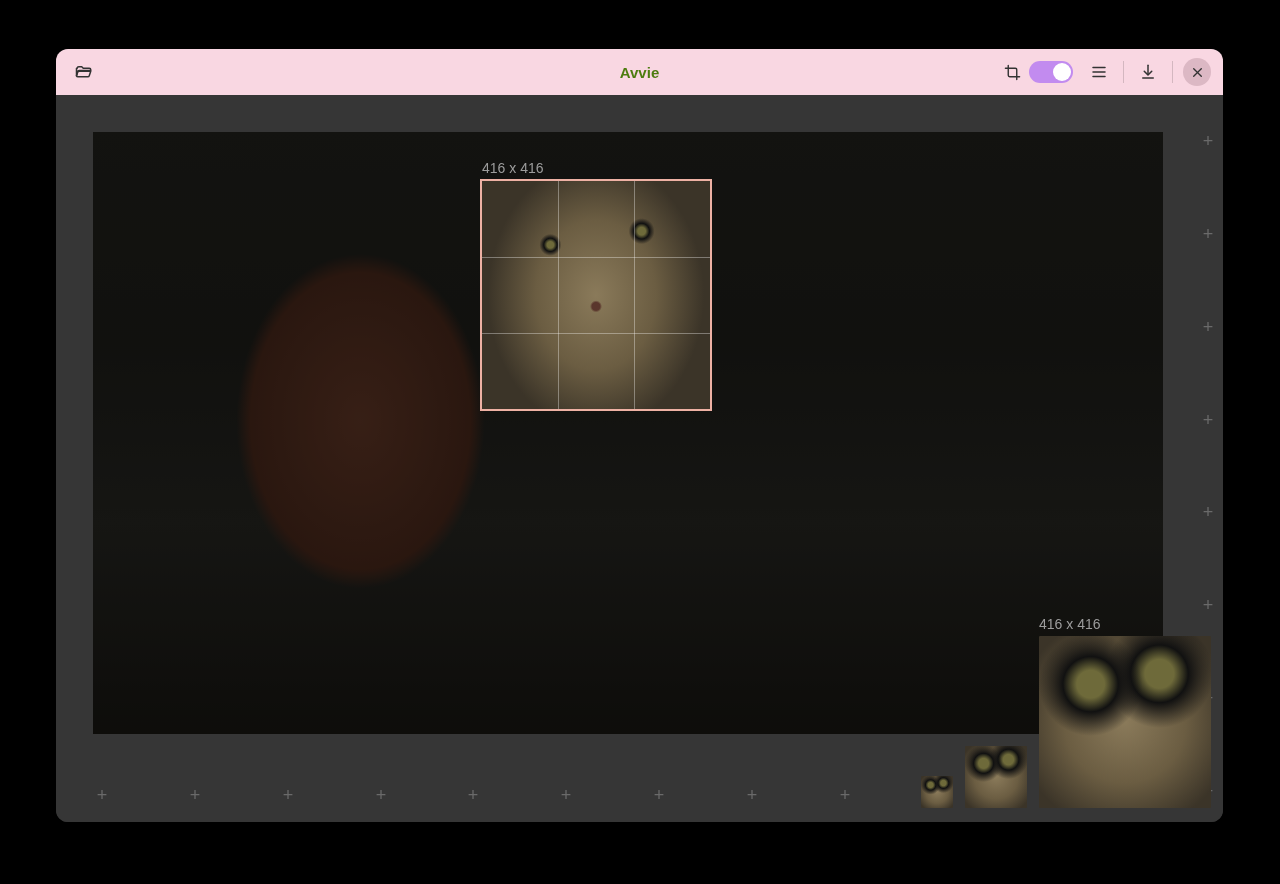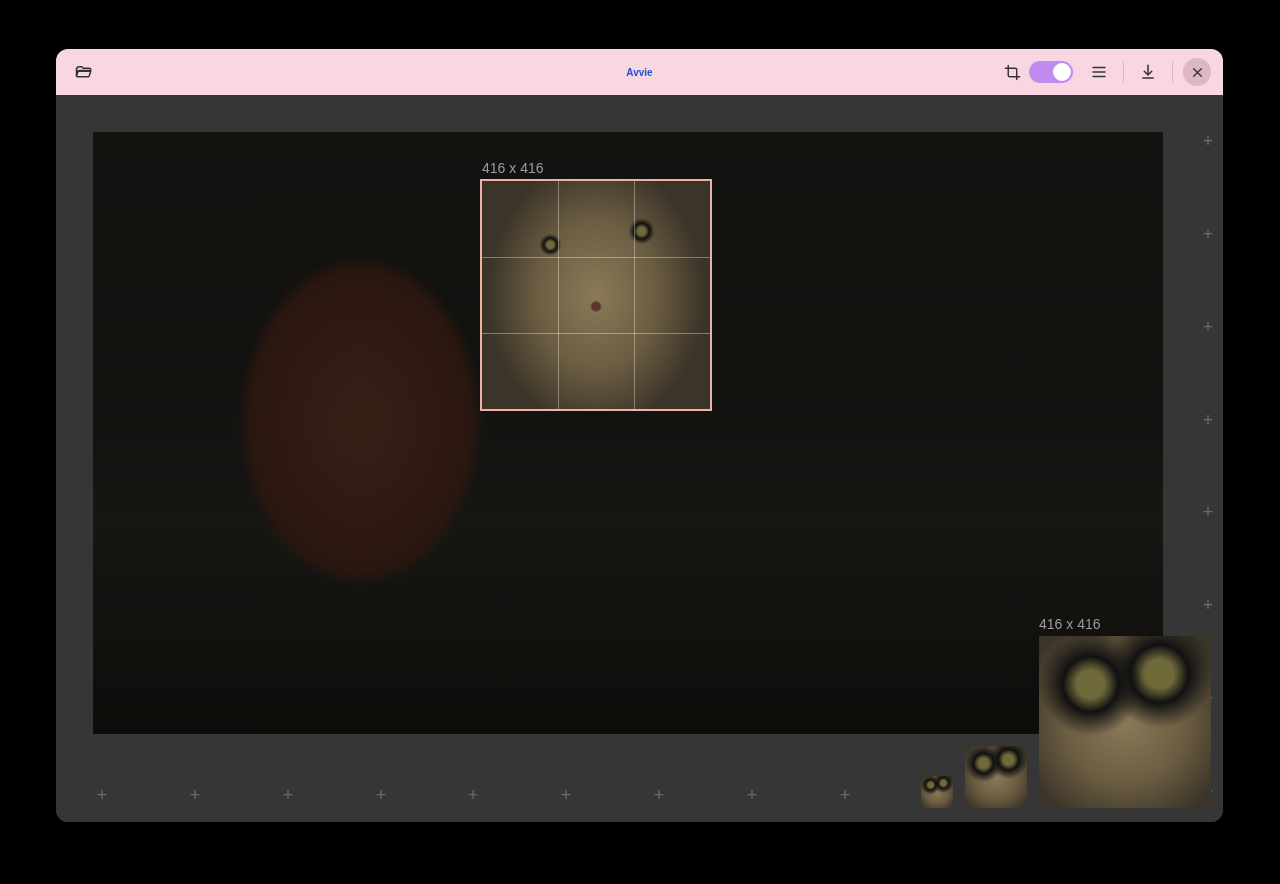--- a/index.html
+++ b/index.html
@@ -27,21 +27,21 @@
       height: 46px;
       background: #f9d7e2;
       display: flex;
       align-items: center;
       padding: 0 8px;
       position: relative;
     }
     .tb-left { display:flex; align-items:center; }
     .tb-title {
       position:absolute; left:0; right:0; text-align:center;
-      color:#1d4ed8; font-weight:600; font-size:10px; pointer-events:none;
+      color:#4d7c0f; font-weight:600; font-size:15px; pointer-events:none;
     }
     .tb-right { margin-left:auto; display:flex; align-items:center; gap:0; }
     .tb-btn {
       width:40px; height:36px; display:flex; align-items:center; justify-content:center;
       border-radius:6px; cursor:pointer; color:#333;
     }
     .divider { width:1px; height:22px; background: rgba(0,0,0,0.15); margin:0 4px; }
     .toggle {
       width:44px; height:22px; border-radius:22px; background:#c28bef;
       position:relative; margin: 0 6px; cursor:pointer;

